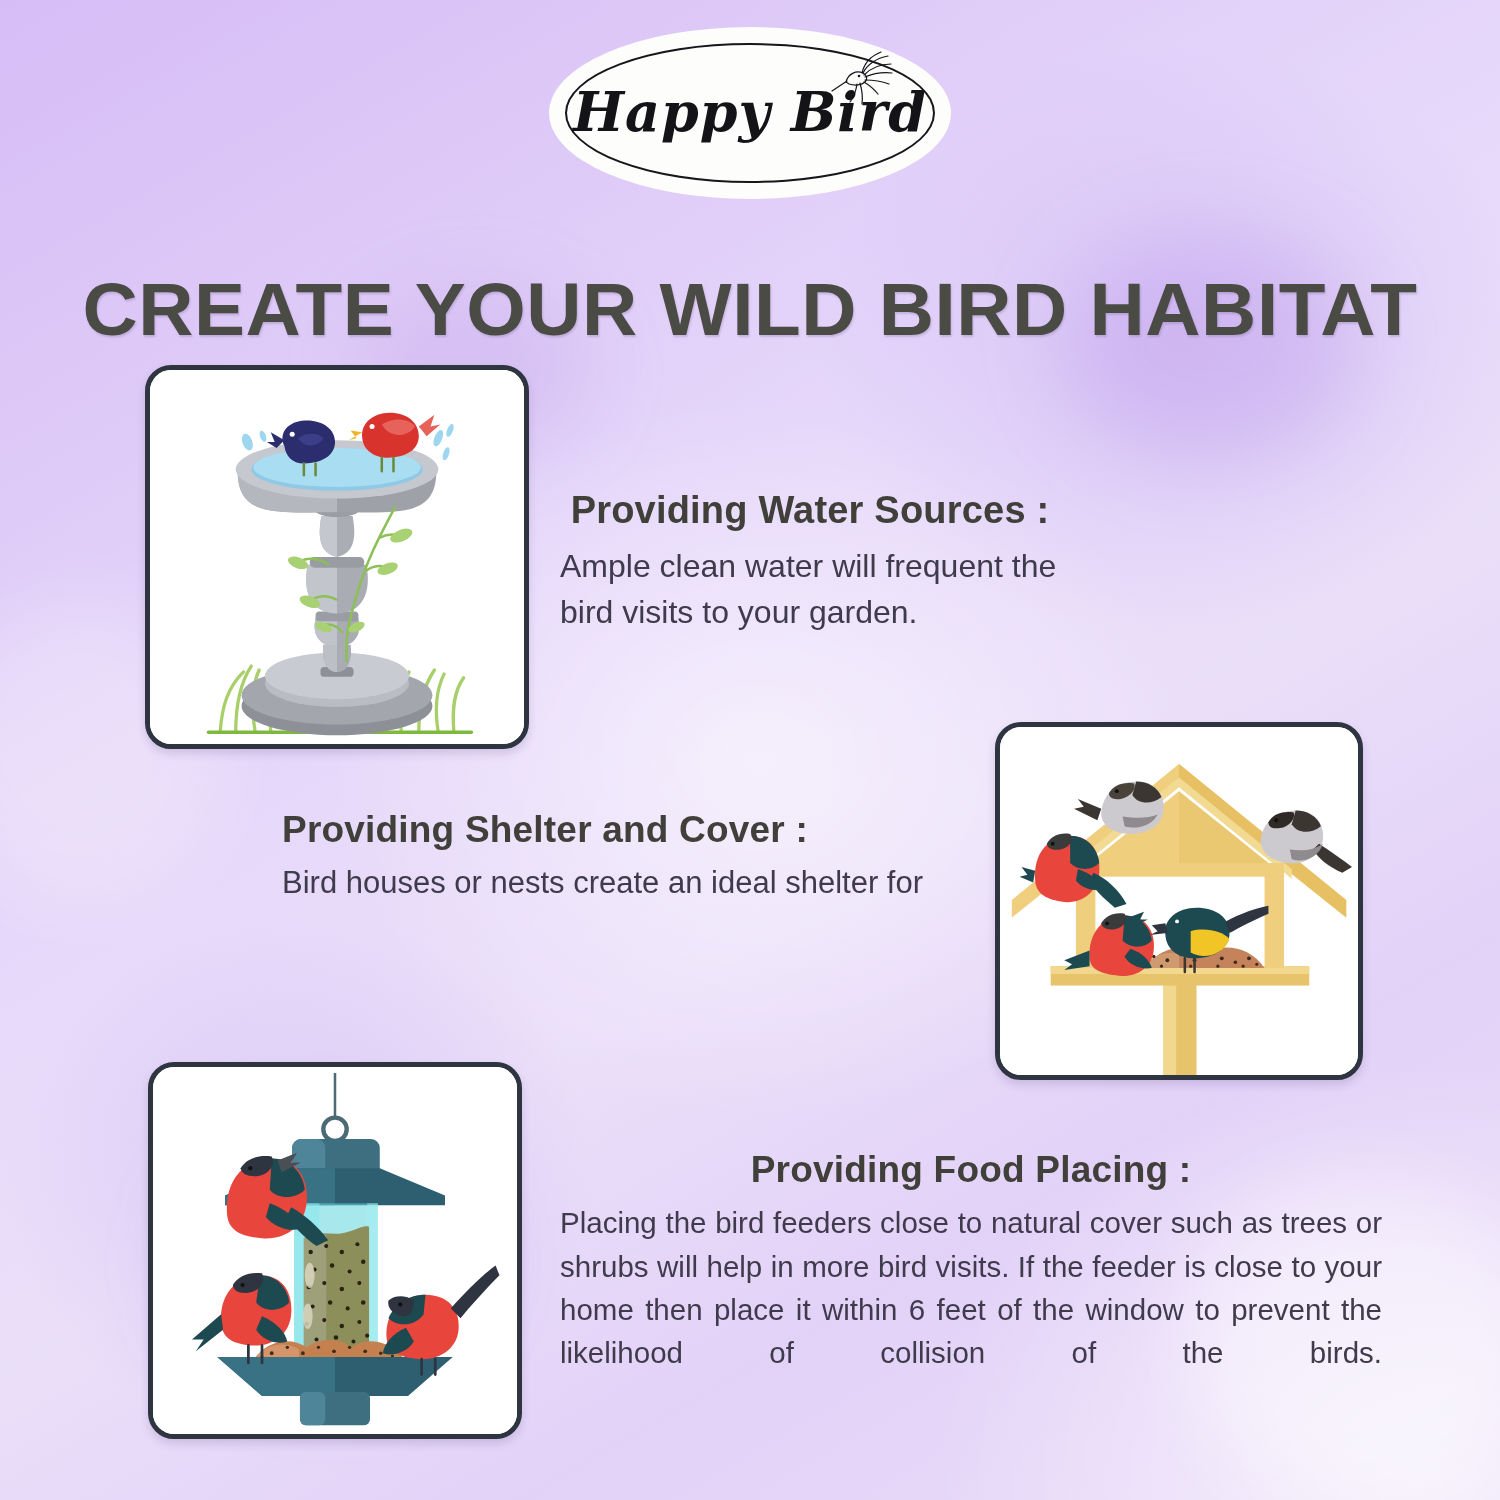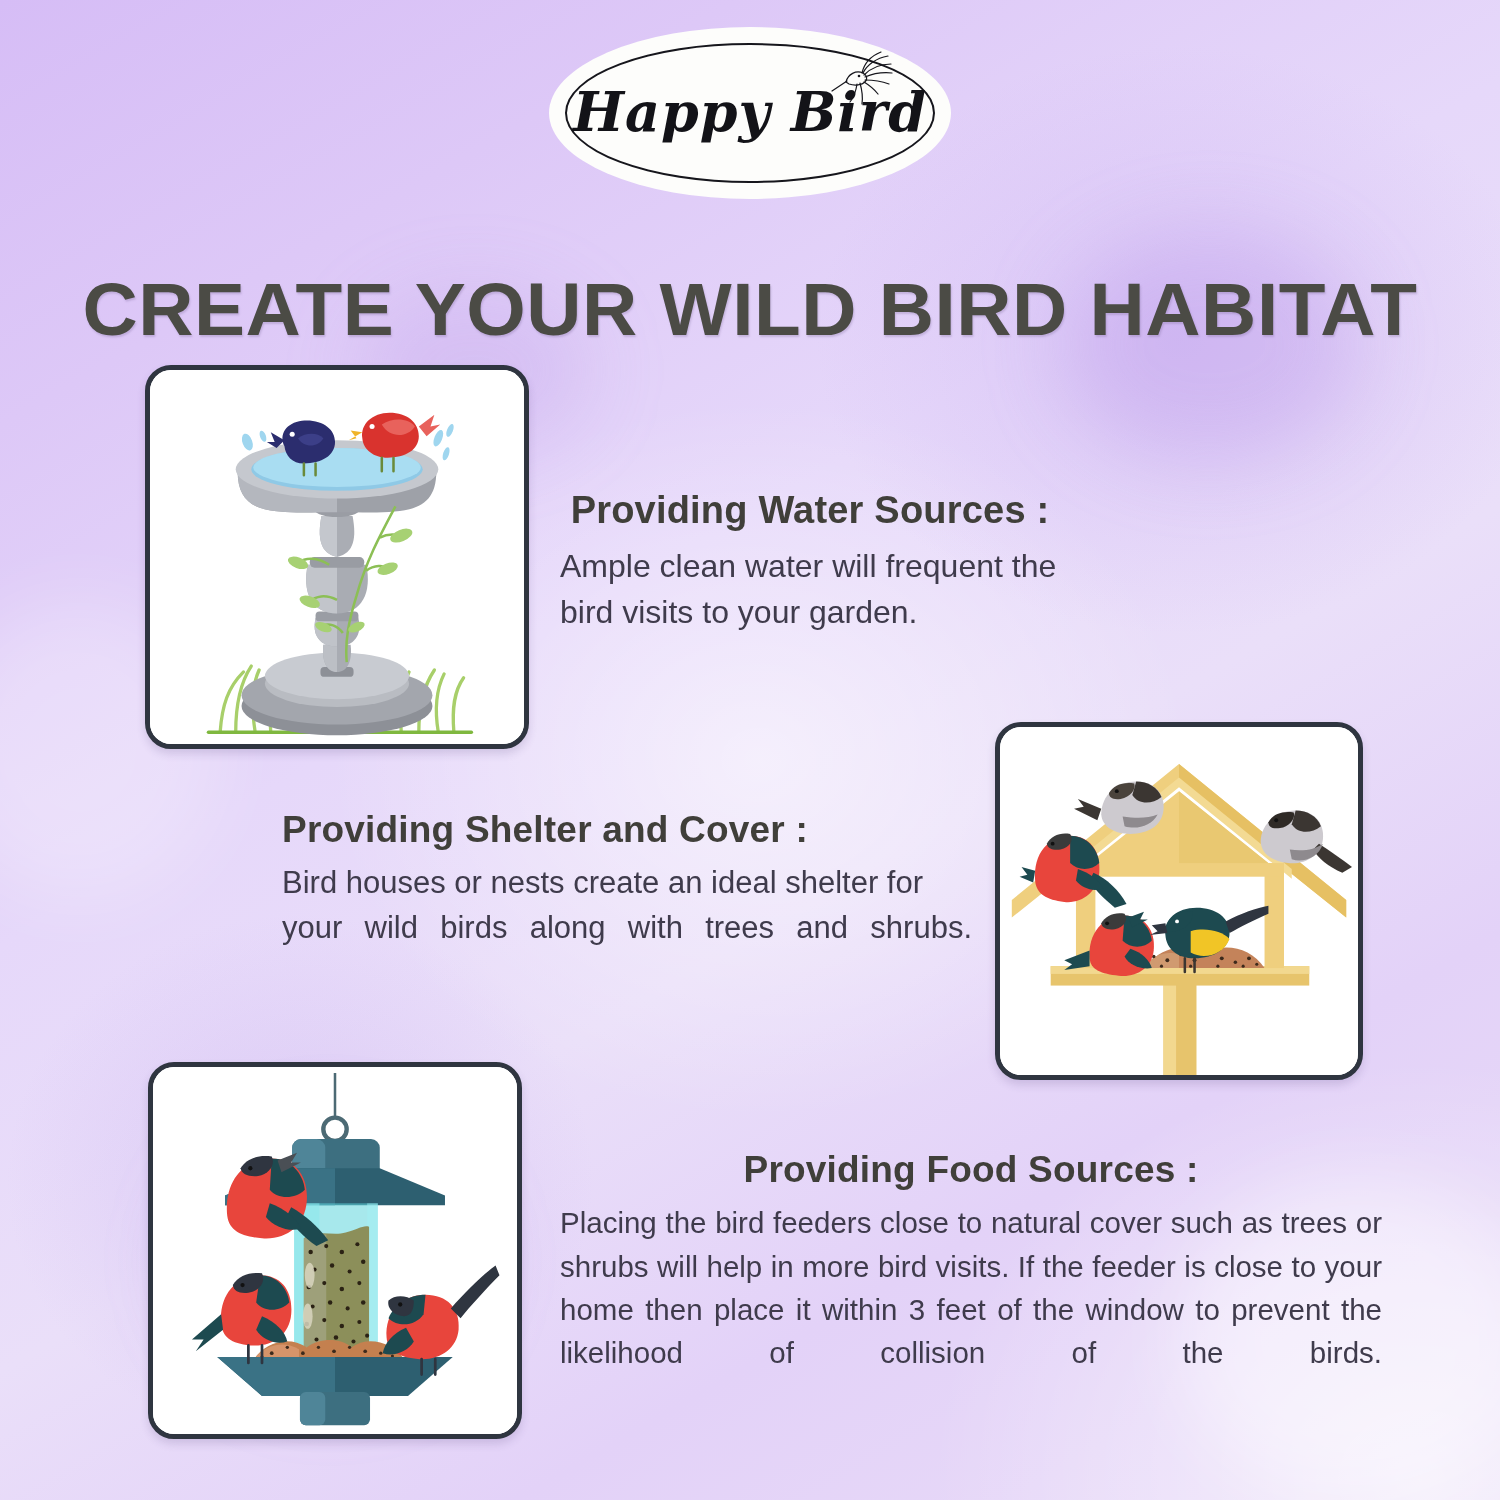--- a/index.html
+++ b/index.html
@@ -474,21 +474,21 @@
   </div>
 
   <div class="block" id="block-water">
     <h2>Providing Water Sources :</h2>
     <p>Ample clean water will frequent the  bird visits to your garden.</p>
   </div>
 
   <div class="block" id="block-shelter">
     <h2>Providing Shelter and Cover :</h2>
     <p><span>Bird houses or nests create an ideal shelter for</span>
-      <span class="lastline">your wild birds along with trees and shrubs.</span></p>
+      </p>
   </div>
 
   <div class="block" id="block-food">
-    <h2>Providing Food Sources :</h2>
-    <p>Placing the bird feeders close to natural cover such as trees or shrubs will help in more bird visits. If the feeder is close to your home then place it within 3 feet of the window to prevent the likelihood of collision of the birds.</p>
+    <h2>Providing Food Placing :</h2>
+    <p>Placing the bird feeders close to natural cover such as trees or shrubs will help in more bird visits. If the feeder is close to your home then place it within 6 feet of the window to prevent the likelihood of collision of the birds.</p>
   </div>
 
 </div>
 
 </body></html>

